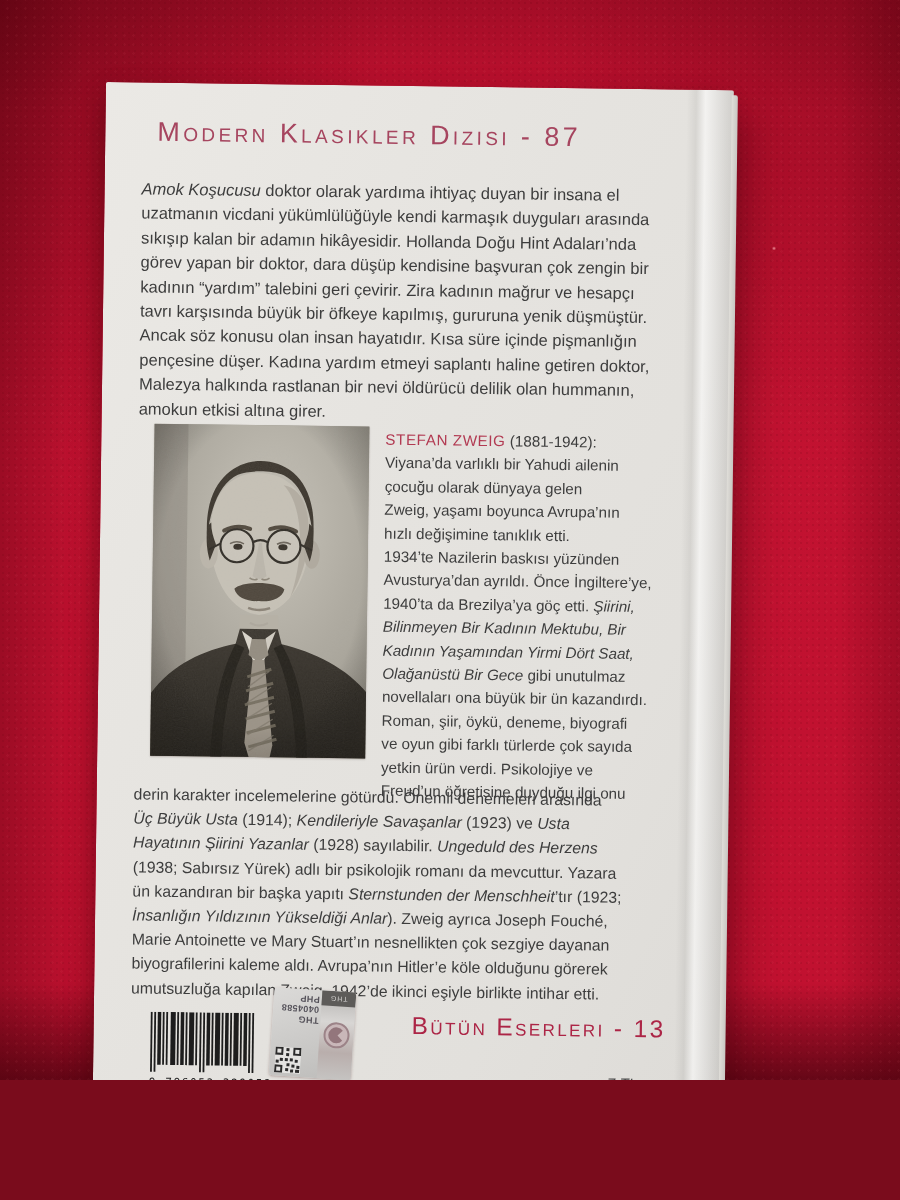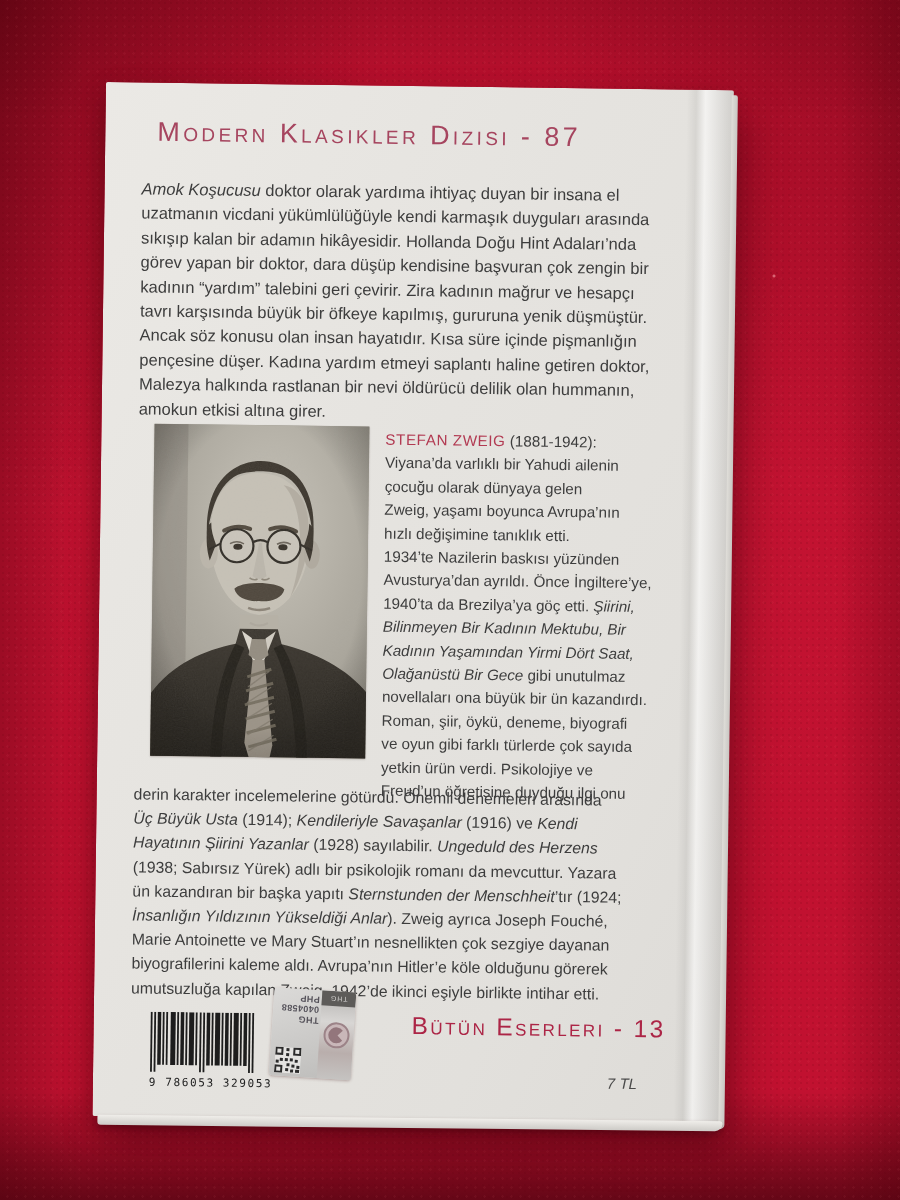--- a/index.html
+++ b/index.html
@@ -1,16 +1,16 @@
 <!DOCTYPE html>
 <html style="--series-red: #a6455f; --accent-red: #ac2546; --zweig-red: #b23a52;"><head>
 <meta charset="utf-8">
 <style>
   html,body{margin:0;padding:0;background:#7a0c1c;}
-  .scene{position:relative;width:900px;height:1200px;overflow:hidden;
+  .scene{position:relative;width:900px;height:1080px;overflow:hidden;
     font-family:"Liberation Sans",sans-serif;
     background:
       radial-gradient(3px 3px at 86% 23%, rgba(255,170,175,.85), transparent 70%),
       radial-gradient(3px 3px at 49% 31%, rgba(255,170,175,.55), transparent 70%),
       radial-gradient(4px 4px at 36% 88%, rgba(255,150,160,.45), transparent 70%),
       radial-gradient(ellipse at 0% 0%, rgba(60,0,8,.45), transparent 30%),
       radial-gradient(ellipse at 100% 4%, rgba(70,0,10,.30), transparent 28%),
       radial-gradient(circle at 50% 45%, rgba(255,80,95,.10), transparent 55%),
       linear-gradient(to bottom, rgba(70,0,10,.25), transparent 10%),
       linear-gradient(to right, rgba(70,0,10,.30), transparent 9%),
@@ -183,24 +183,24 @@
           <div class="tline"><span>novellaları ona büyük bir ün kazandırdı.</span></div>
           <div class="tline"><span>Roman, şiir, öykü, deneme, biyografi</span></div>
           <div class="tline"><span>ve oyun gibi farklı türlerde çok sayıda</span></div>
           <div class="tline"><span>yetkin ürün verdi. Psikolojiye ve</span></div>
           <div class="tline"><span>Freud’un öğretisine duyduğu ilgi onu</span></div>
         </div>
     </div>
 
     <div class="textblock bio-full">
         <div class="tline"><span>derin karakter incelemelerine götürdü. Önemli denemeleri arasında</span></div>
-        <div class="tline"><span class="s-i">Üç Büyük Usta</span><span> (1914); </span><span class="s-i">Kendileriyle Savaşanlar</span><span> (1916) ve </span><span class="s-i">Kendi</span></div>
+        <div class="tline"><span class="s-i">Üç Büyük Usta</span><span> (1914); </span><span class="s-i">Kendileriyle Savaşanlar</span><span> (1923) ve </span><span class="s-i">Usta</span></div>
         <div class="tline"><span class="s-i">Hayatının Şiirini Yazanlar</span><span> (1928) sayılabilir. </span><span class="s-i">Ungeduld des Herzens</span></div>
         <div class="tline"><span>(1938; Sabırsız Yürek) adlı bir psikolojik romanı da mevcuttur. Yazara</span></div>
-        <div class="tline"><span>ün kazandıran bir başka yapıtı </span><span class="s-i">Sternstunden der Menschheit</span><span>’tır (1924;</span></div>
+        <div class="tline"><span>ün kazandıran bir başka yapıtı </span><span class="s-i">Sternstunden der Menschheit</span><span>’tır (1923;</span></div>
         <div class="tline"><span class="s-i">İnsanlığın Yıldızının Yükseldiği Anlar</span><span>). Zweig ayrıca Joseph Fouché,</span></div>
         <div class="tline"><span>Marie Antoinette ve Mary Stuart’ın nesnellikten çok sezgiye dayanan</span></div>
         <div class="tline"><span>biyografilerini kaleme aldı. Avrupa’nın Hitler’e köle olduğunu görerek</span></div>
         <div class="tline"><span>umutsuzluğa kapılan Zweig, 1942’de ikinci eşiyle birlikte intihar etti.</span></div>
       </div>
 
     <div class="barcode">
       <svg width="110" height="72" viewBox="0 0 110 72" xmlns="http://www.w3.org/2000/svg">
         <g fill="#1d1d1d">
           <rect x="1" y="0" width="1.8" height="60"></rect>

